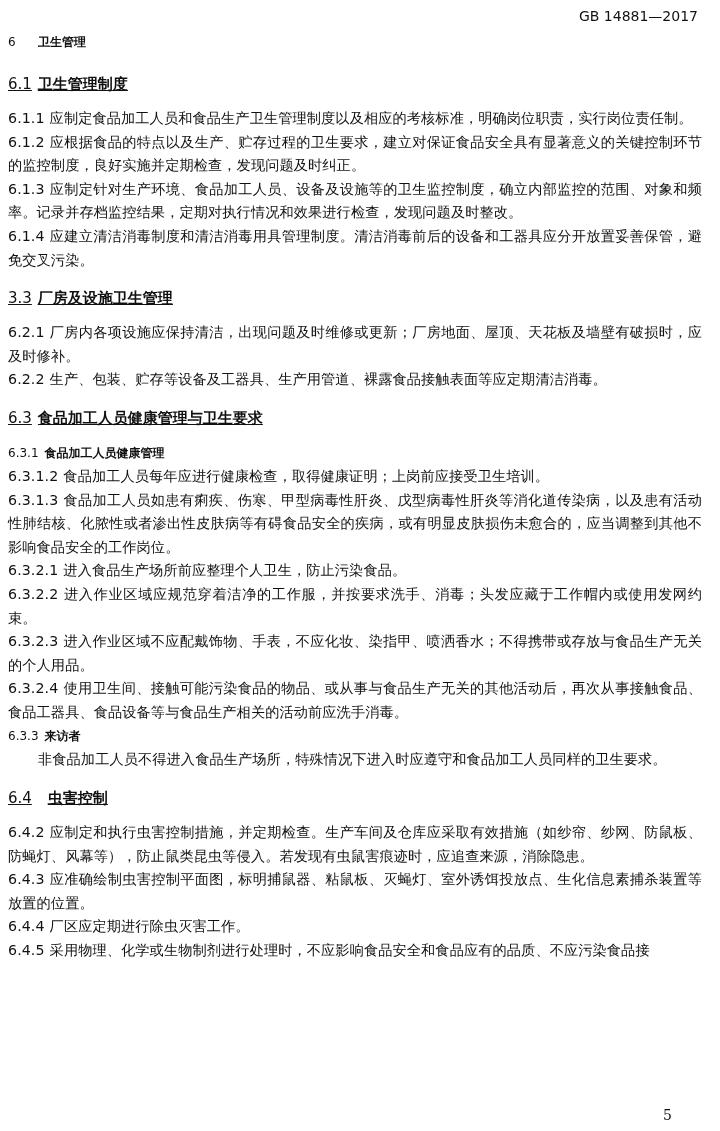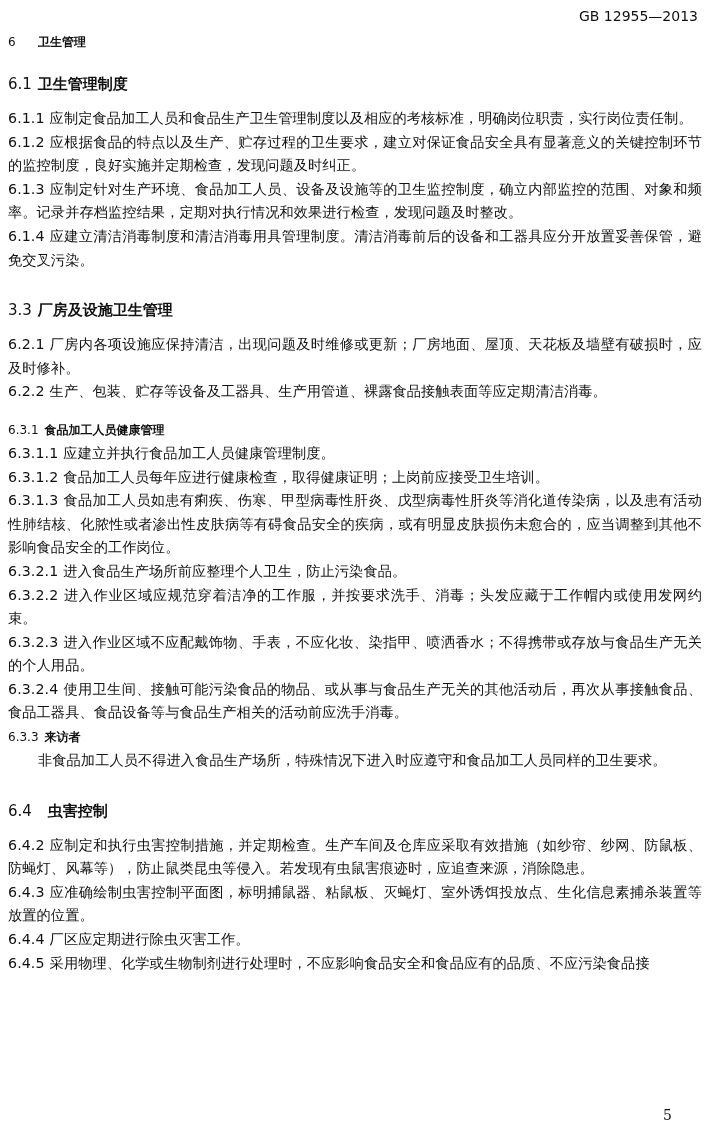--- a/index.html
+++ b/index.html
@@ -18,21 +18,22 @@
   }
   .h1 {
     font-family: "DejaVu Sans", "Liberation Sans", sans-serif;
     font-size: 12px; font-weight: bold; height: 24px; line-height: 24px;
     margin: 0 0 18px 0;
   }
   .h1 .num { display: inline-block; width: 30px; font-weight: normal; }
   .h2 {
     font-family: "DejaVu Sans", "Liberation Sans", sans-serif;
     font-size: 15px; font-weight: bold; line-height: 24px;
-    margin: 12px 0 11px 0;
+    margin: 0 0 11px 0;
+    text-decoration: underline;
   }
   .h2 .num { font-weight: normal; margin-right: 6px; }
   .h2.gap .num { margin-right: 16px; }
   .h3 {
     font-family: "DejaVu Sans", "Liberation Sans", sans-serif;
     font-size: 12px; font-weight: bold; line-height: 24px; margin: 0;
   }
   .h3 .num { font-weight: normal; margin-right: 6px; }
   .para {
     font-size: 14.2px; line-height: 23.6px; margin: 0;
@@ -45,21 +46,21 @@
   .para.indent { text-indent: 30px; }
   .sec-gap { height: 14px; }
   .page-num {
     position: absolute; right: 48px; bottom: 8px;
     font-size: 14px;
   }
 </style>
 </head>
 <body>
 
-<div class="std-code">GB 12955—2013</div>
+<div class="std-code">GB 14881—2017</div>
 
 <div class="page">
 
   <div class="h1">
     <span class="num">6</span><span>卫生管理</span>
   </div>
 
   <div class="h2">
     <span class="num">6.1</span><span>卫生管理制度</span>
   </div>
@@ -71,25 +72,27 @@
   <div class="sec-gap"></div>
 
   <div class="h2">
     <span class="num">3.3</span><span>厂房及设施卫生管理</span>
   </div>
   <p class="para"><span class="num">6.2.1</span><span>厂房内各项设施应保持清洁，出现问题及时维修或更新；厂房地面、屋顶、天花板及墙壁有破损时，应及时修补。</span></p>
   <p class="para"><span class="num">6.2.2</span><span>生产、包装、贮存等设备及工器具、生产用管道、裸露食品接触表面等应定期清洁消毒。</span></p>
 
   <div class="sec-gap"></div>
 
+  <div class="h2">
+    <span class="num">6.3</span><span>食品加工人员健康管理与卫生要求</span>
+  </div>
 
   <div class="h3">
     <span class="num">6.3.1</span><span>食品加工人员健康管理</span>
   </div>
-  <p class="para"><span class="num">6.3.1.1</span><span>应建立并执行食品加工人员健康管理制度。</span></p>
   <p class="para"><span class="num">6.3.1.2</span><span>食品加工人员每年应进行健康检查，取得健康证明；上岗前应接受卫生培训。</span></p>
   <p class="para"><span class="num">6.3.1.3</span><span>食品加工人员如患有痢疾、伤寒、甲型病毒性肝炎、戊型病毒性肝炎等消化道传染病，以及患有活动性肺结核、化脓性或者渗出性皮肤病等有碍食品安全的疾病，或有明显皮肤损伤未愈合的，应当调整到其他不影响食品安全的工作岗位。</span></p>
 
   <p class="para"><span class="num">6.3.2.1</span><span>进入食品生产场所前应整理个人卫生，防止污染食品。</span></p>
   <p class="para"><span class="num">6.3.2.2</span><span>进入作业区域应规范穿着洁净的工作服，并按要求洗手、消毒；头发应藏于工作帽内或使用发网约束。</span></p>
   <p class="para"><span class="num">6.3.2.3</span><span>进入作业区域不应配戴饰物、手表，不应化妆、染指甲、喷洒香水；不得携带或存放与食品生产无关的个人用品。</span></p>
   <p class="para"><span class="num">6.3.2.4</span><span>使用卫生间、接触可能污染食品的物品、或从事与食品生产无关的其他活动后，再次从事接触食品、食品工器具、食品设备等与食品生产相关的活动前应洗手消毒。</span></p>
 
   <div class="h3">
     <span class="num">6.3.3</span><span>来访者</span>

